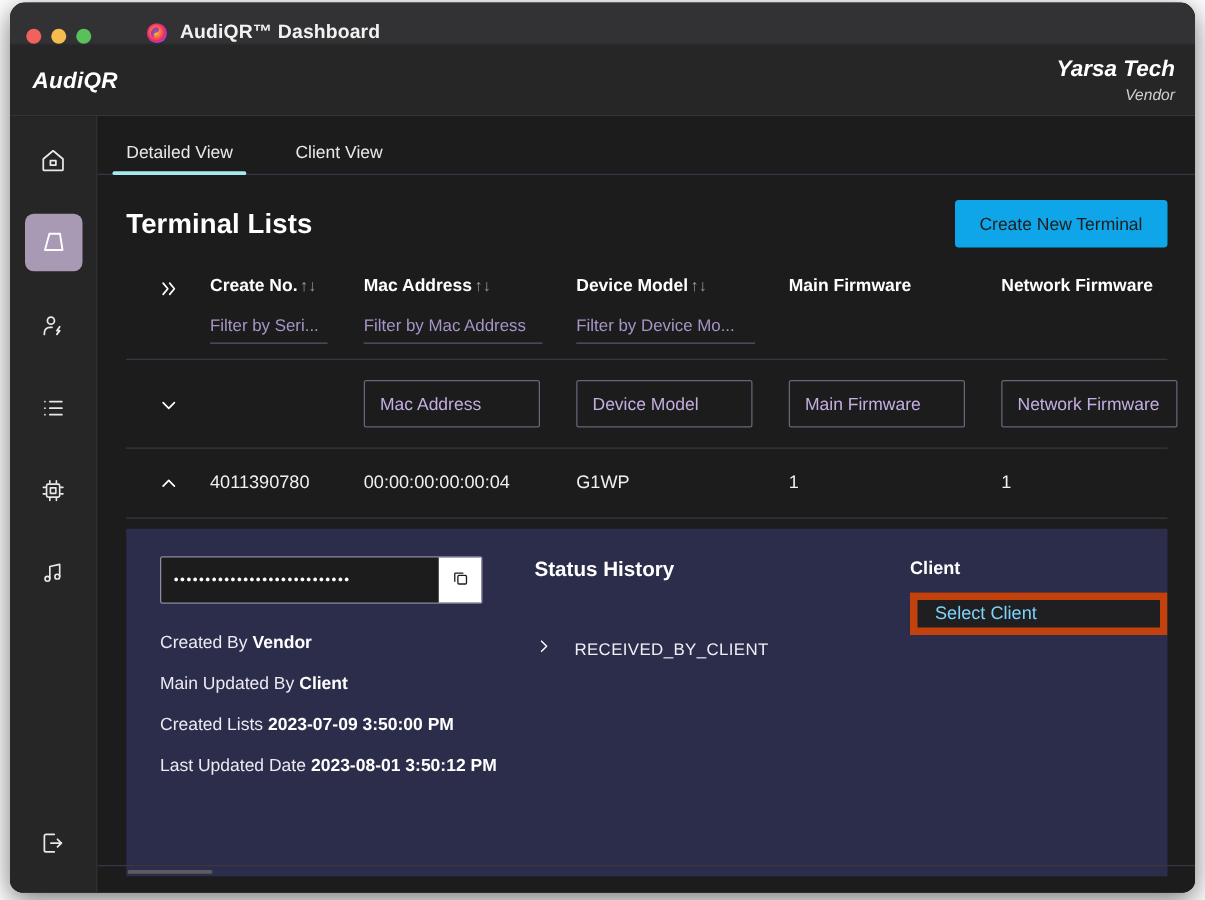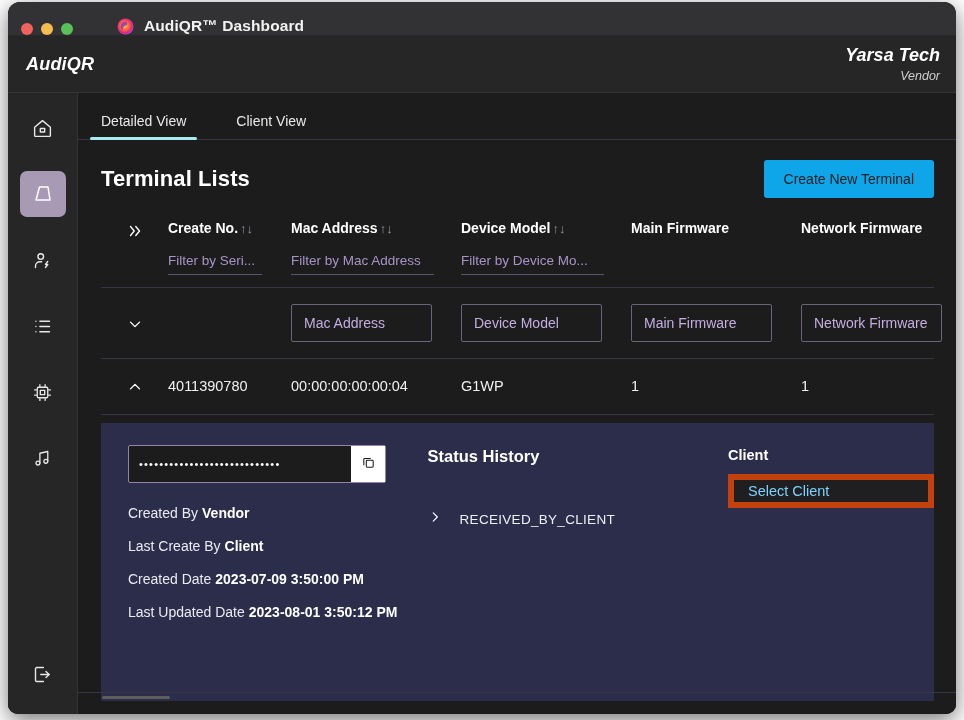--- a/index.html
+++ b/index.html
@@ -553,24 +553,24 @@
                       <path d="M15.5 5.5H5.8A1.3 1.3 0 0 0 4.5 6.8v9.7"></path>
                     </svg>
                   </span>
                 </button>
               </div>
               <div class="meta">
                 <div class="meta-line">
                   <span>Created By</span><b>Vendor</b>
                 </div>
                 <div class="meta-line">
-                  <span>Last Create By</span><b>Client</b>
+                  <span>Main Updated By</span><b>Client</b>
                 </div>
                 <div class="meta-line">
-                  <span>Created Date</span><b>2023-07-09 3:50:00 PM</b>
+                  <span>Created Lists</span><b>2023-07-09 3:50:00 PM</b>
                 </div>
                 <div class="meta-line">
                   <span>Last Updated Date</span><b>2023-08-01 3:50:12 PM</b>
                 </div>
               </div>
             </div>
 
             <div class="detail-mid">
               <h3>Status History</h3>
               <div class="status-item">

